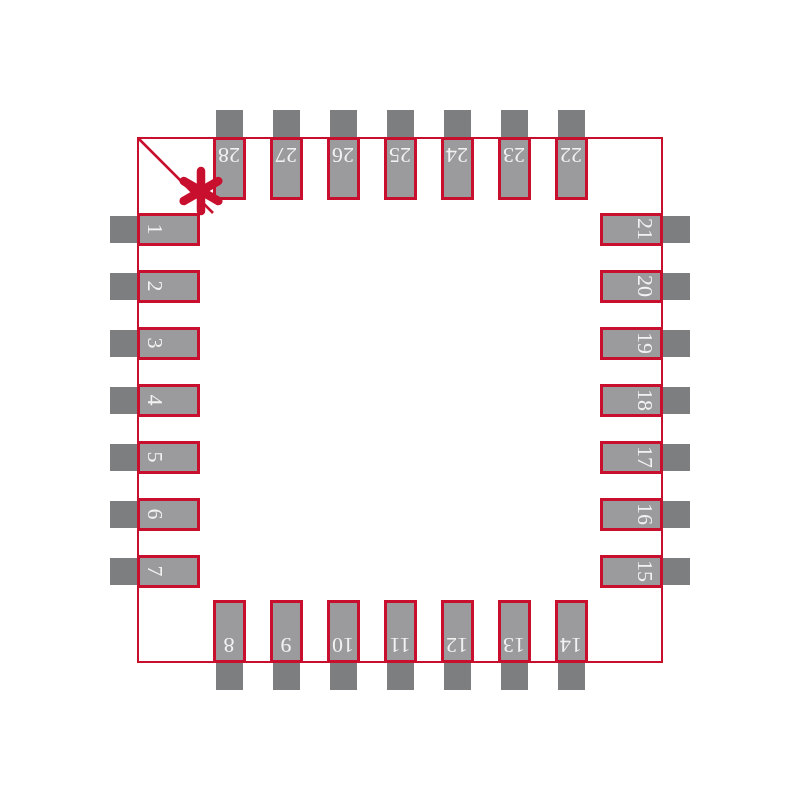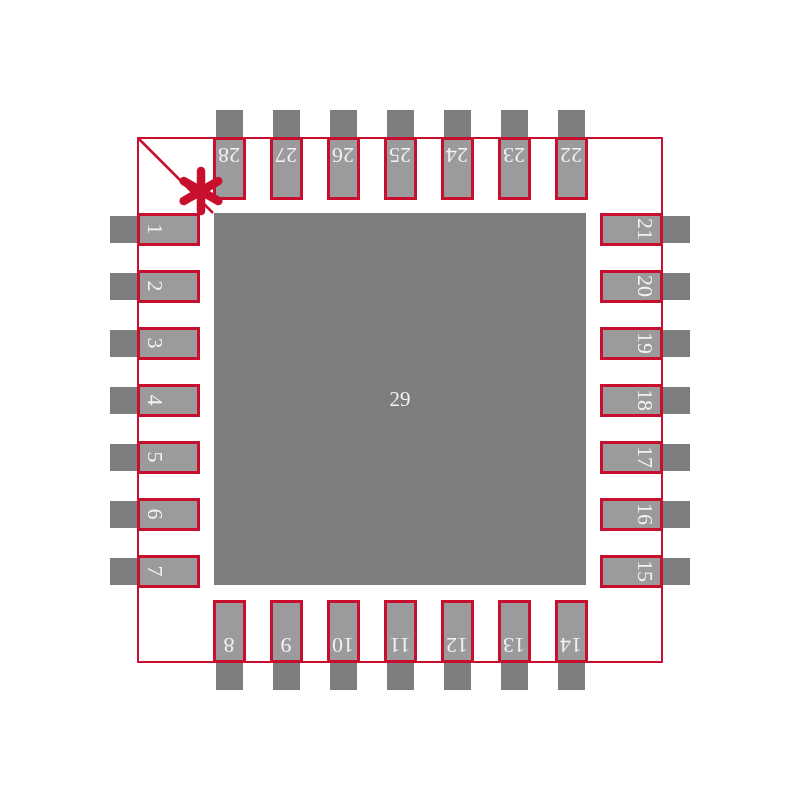--- a/index.html
+++ b/index.html
@@ -116,23 +116,20 @@
       <div class="pad" style="left: 440.5px; top: 600px; width: 33px; height: 63px;"></div>
       <div class="num" style="left: 457px; top: 645px; --rot: 180deg;">12</div>
       <div class="stub" style="left: 500.5px; top: 663px; width: 27px; height: 27px;"></div>
       <div class="pad" style="left: 497.5px; top: 600px; width: 33px; height: 63px;"></div>
       <div class="num" style="left: 514px; top: 645px; --rot: 180deg;">13</div>
       <div class="stub" style="left: 557.5px; top: 663px; width: 27px; height: 27px;"></div>
       <div class="pad" style="left: 554.5px; top: 600px; width: 33px; height: 63px;"></div>
       <div class="num" style="left: 571px; top: 645px; --rot: 180deg;">14</div>
     </div>
 
-  <div class="center-pad">
-    <span class="center-num">29</span>
-  </div>
 
   <svg class="marker" width="800" height="800" viewBox="0 0 800 800">
     <line class="diag" x1="138" y1="138" x2="213" y2="213"></line>
     <g class="ast" transform="translate(201,191)">
       <line y1="-20" y2="20"></line>
       <line y1="-20" y2="20" transform="rotate(60)"></line>
       <line y1="-20" y2="20" transform="rotate(120)"></line>
     </g>
   </svg>
 </div>

